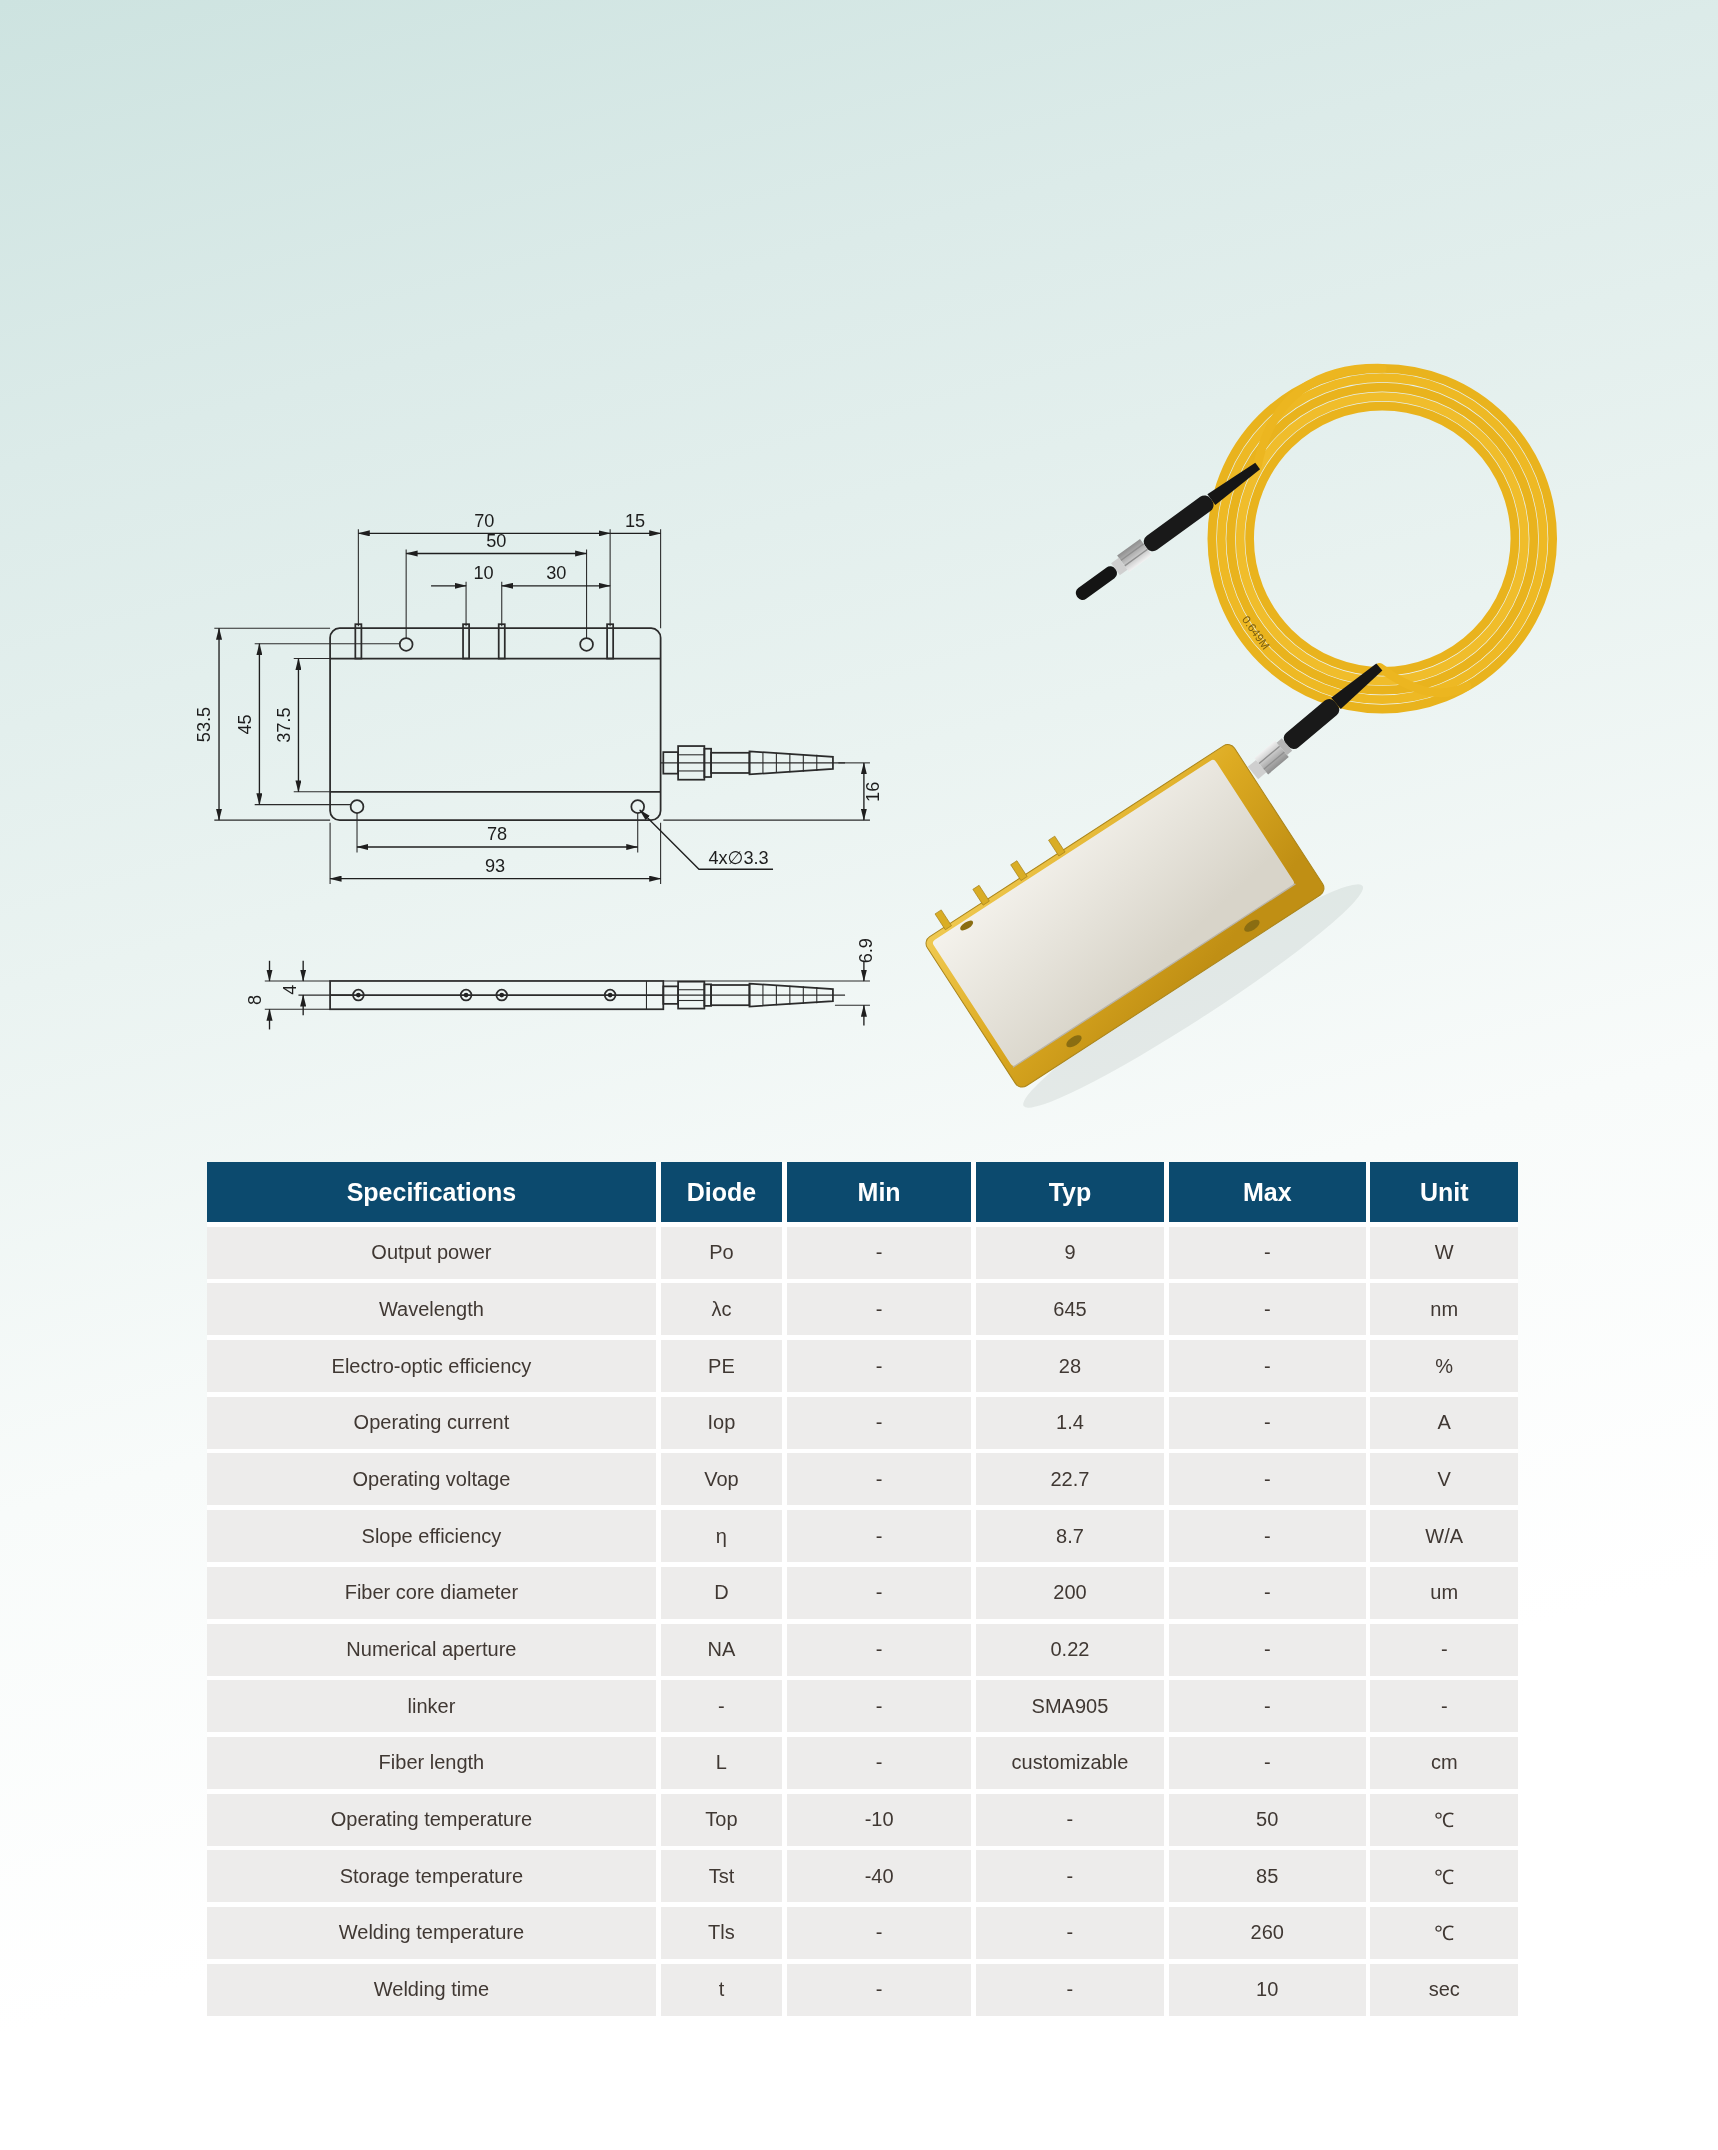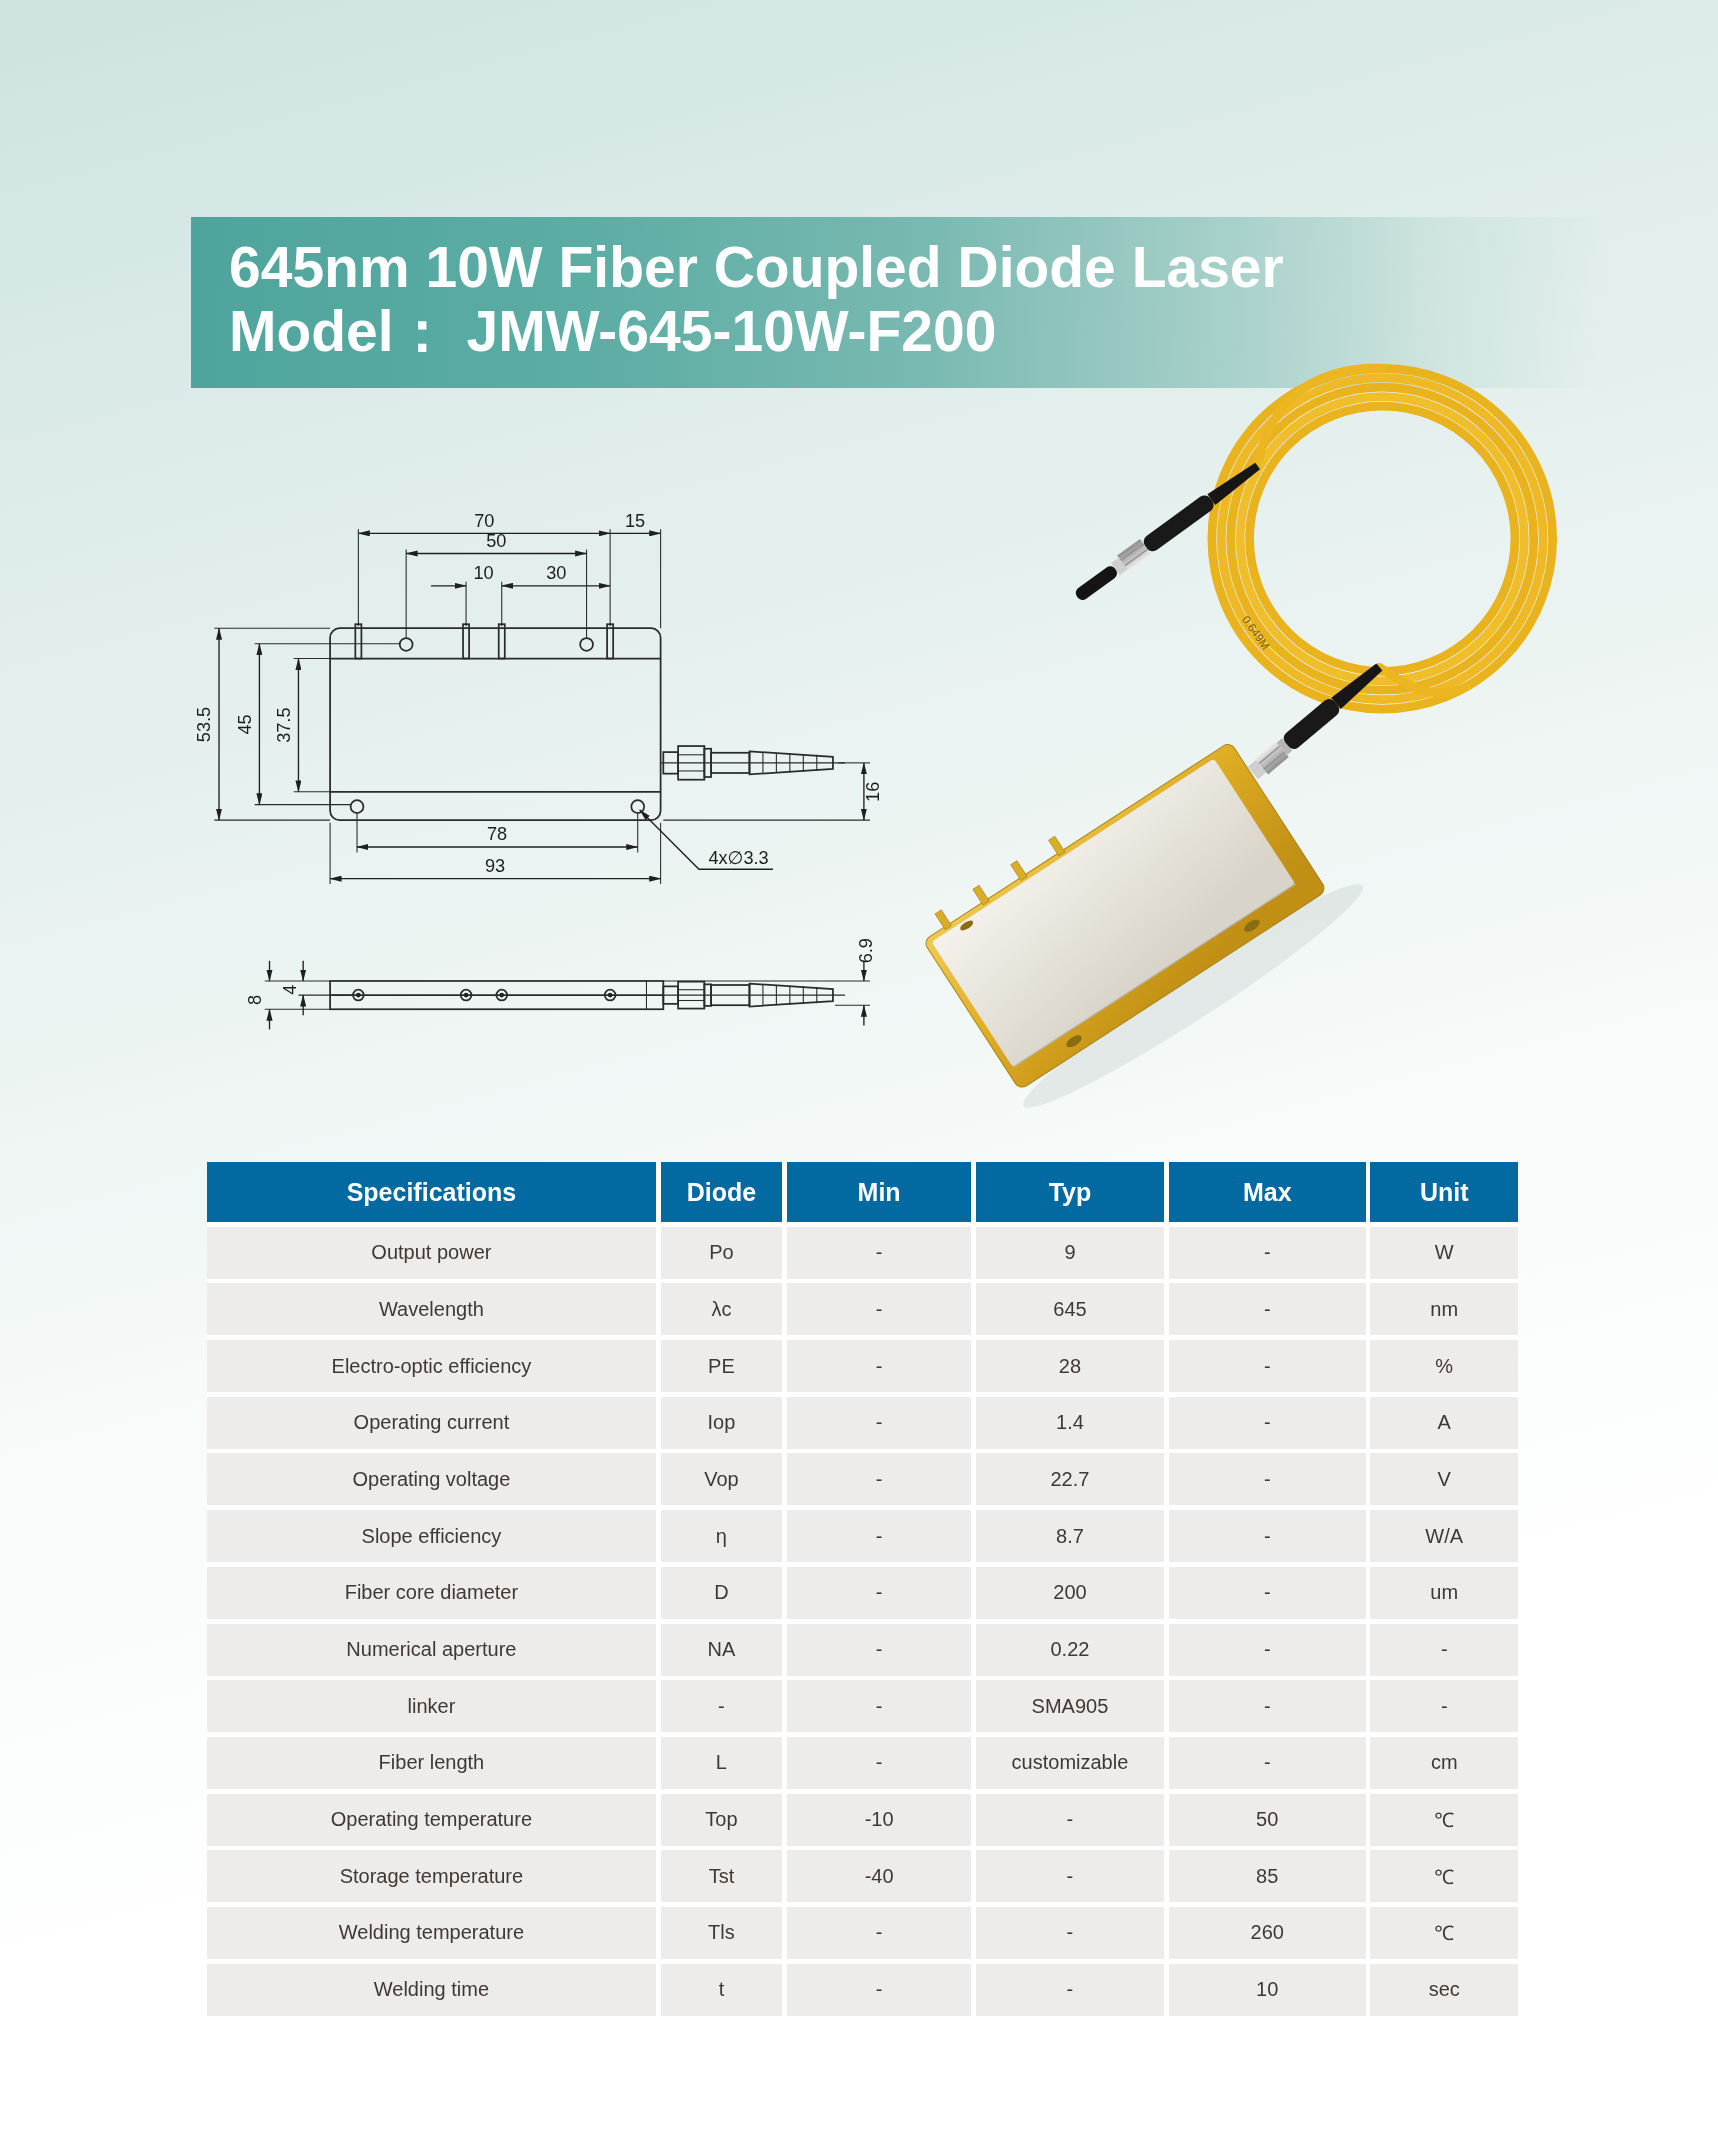--- a/index.html
+++ b/index.html
@@ -34,37 +34,31 @@
     display:grid;
     grid-template-columns:663fr 180fr 272fr 278fr 291fr 218fr;
     grid-template-rows:60px;
     grid-auto-rows:52px;
     gap:4.7px;
     background:#ffffff;
   }
   .t-row{display:contents;}
   .cell{display:flex;align-items:center;justify-content:center;text-align:center;}
   .head-cell{
-    background:#0369a1;color:#ffffff;font-weight:bold;font-size:25px;
+    background:#0c4a6e;color:#ffffff;font-weight:bold;font-size:25px;
   }
   .body-cell{
     background:#edeceb;color:#403833;font-size:20px;font-weight:400;
   }
 </style>
 </head>
 <body>
 
 <div class="page">
 
-  <div class="banner">
-    <div class="banner-text">
-      <div>645nm 10W Fiber Coupled Diode Laser</div>
-      <div>Model： JMW-645-10W-F200</div>
-    </div>
-  </div>
 
   <svg class="drawing-svg" viewBox="270 750 1080 1010">
     <defs>
       <marker id="mE" markerUnits="userSpaceOnUse" markerWidth="18" markerHeight="9" refX="17" refY="4.5" orient="auto">
         <path d="M0,0 L18,4.5 L0,9 z" fill="#1f1f1f"></path>
       </marker>
       <marker id="mS" markerUnits="userSpaceOnUse" markerWidth="18" markerHeight="9" refX="1" refY="4.5" orient="auto">
         <path d="M18,0 L0,4.5 L18,9 z" fill="#1f1f1f"></path>
       </marker>
     </defs>

